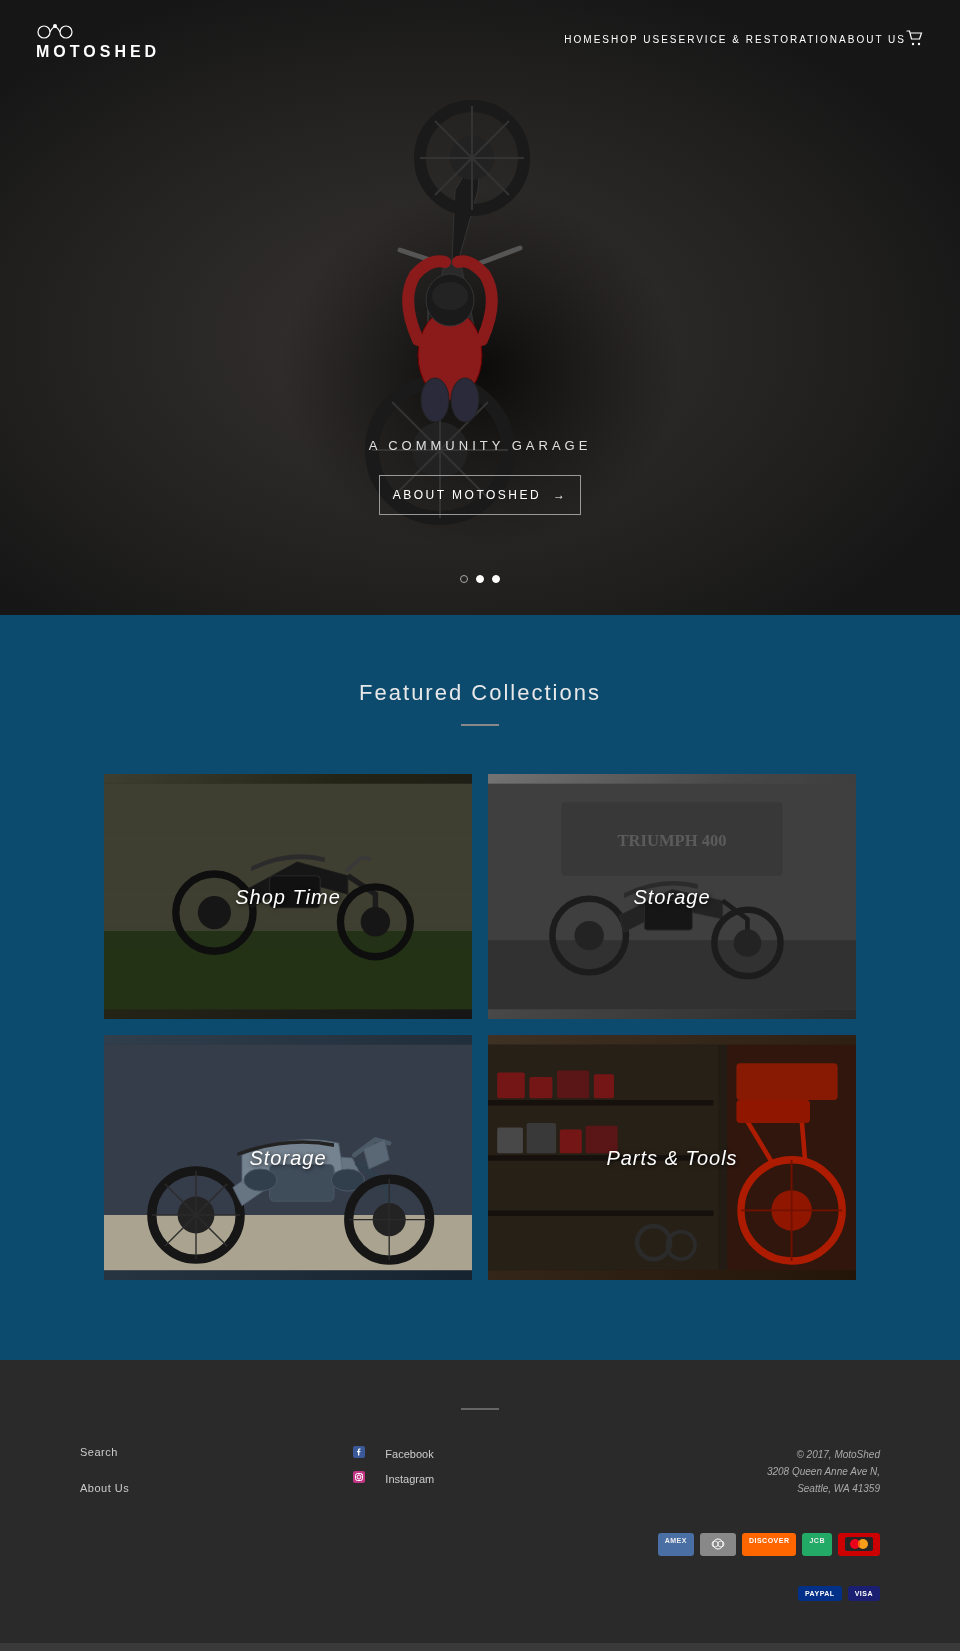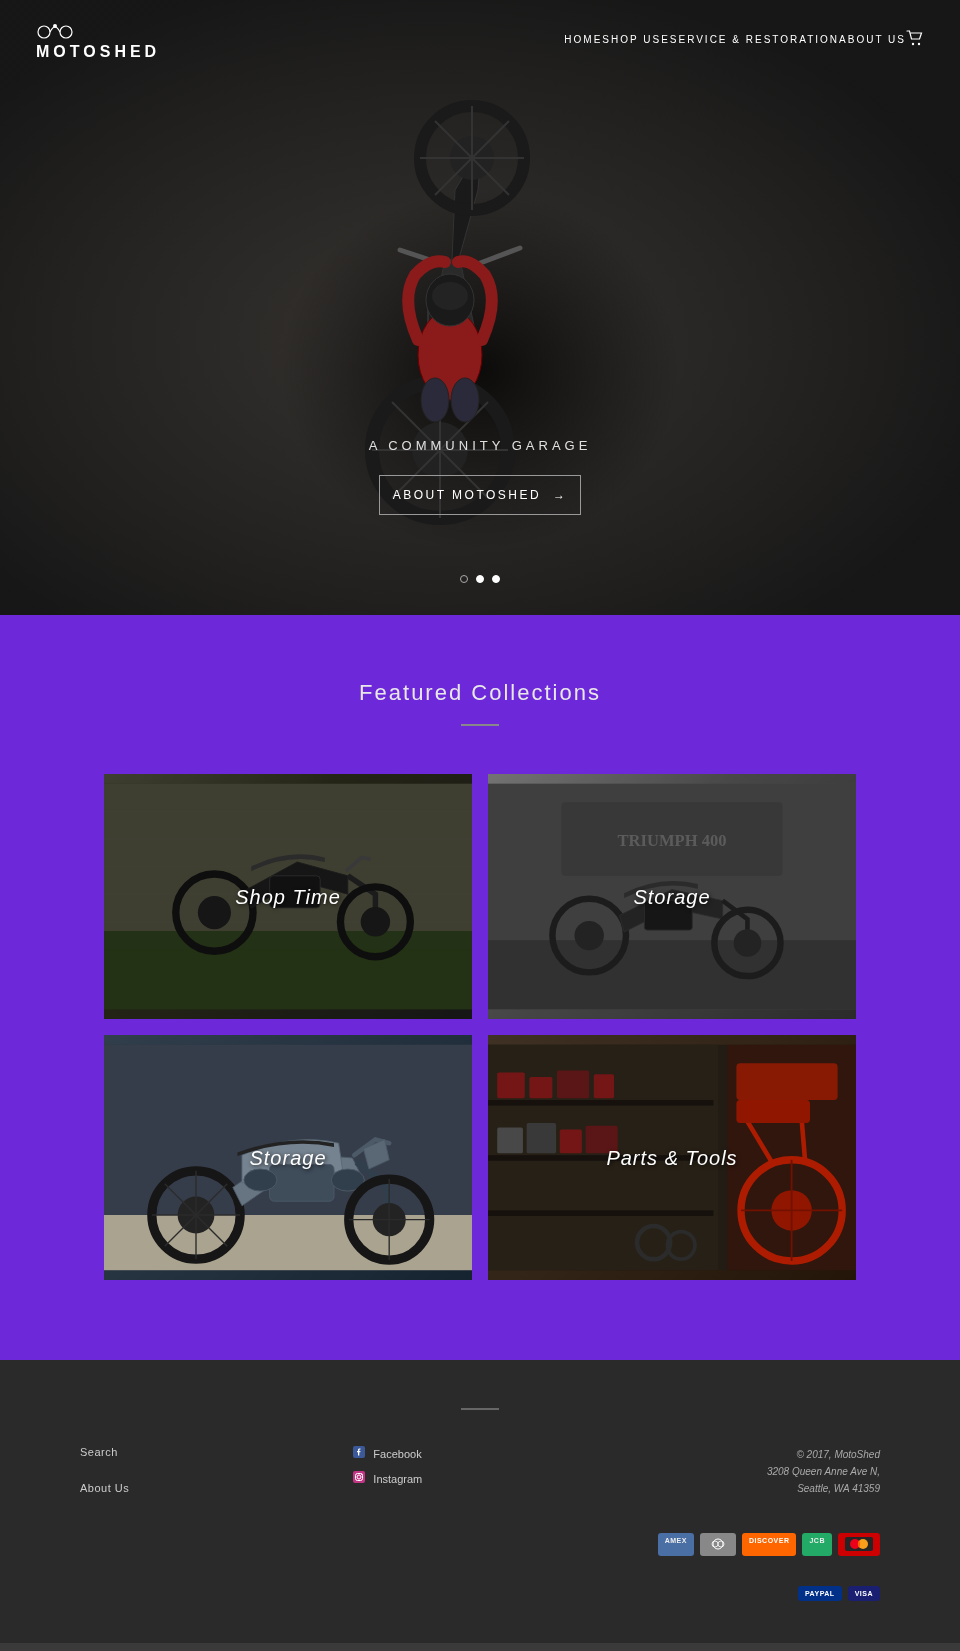--- a/index.html
+++ b/index.html
@@ -122,21 +122,21 @@
       border: 1px solid #aaa;
     }
 
     .dot.active {
       background: #fff;
       border-color: #fff;
     }
 
     
     .collections-section {
-      background: #6d28d9;
+      background: #0c4a6e;
       padding: 65px 104px 80px;
     }
 
     .section-title {
       text-align: center;
       font-size: 22px;
       font-weight: 300;
       letter-spacing: 2px;
       color: #e8e8e8;
       margin-bottom: 18px;
@@ -247,21 +247,21 @@
 
     .footer-social {
       display: flex;
       flex-direction: column;
       gap: 10px;
     }
 
     .social-item {
       display: flex;
       align-items: center;
-      gap: 8px;
+      gap: 20px;
       font-size: 11px;
       color: #ccc;
       text-decoration: none;
     }
 
     .social-icon {
       font-size: 13px;
       color: #ccc;
     }
 

